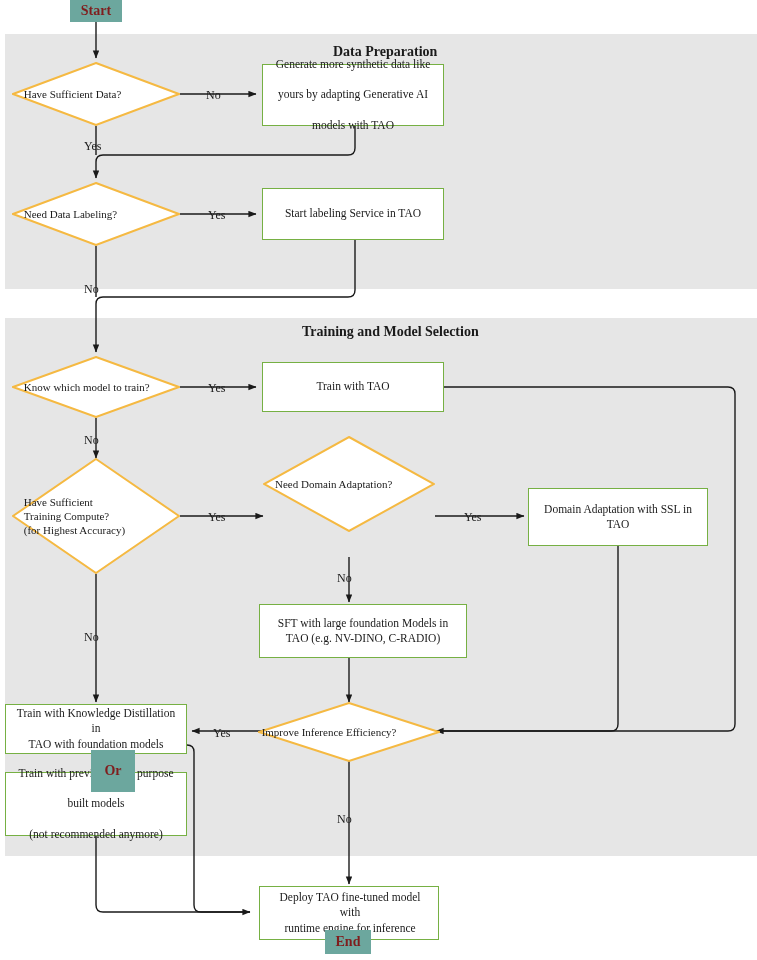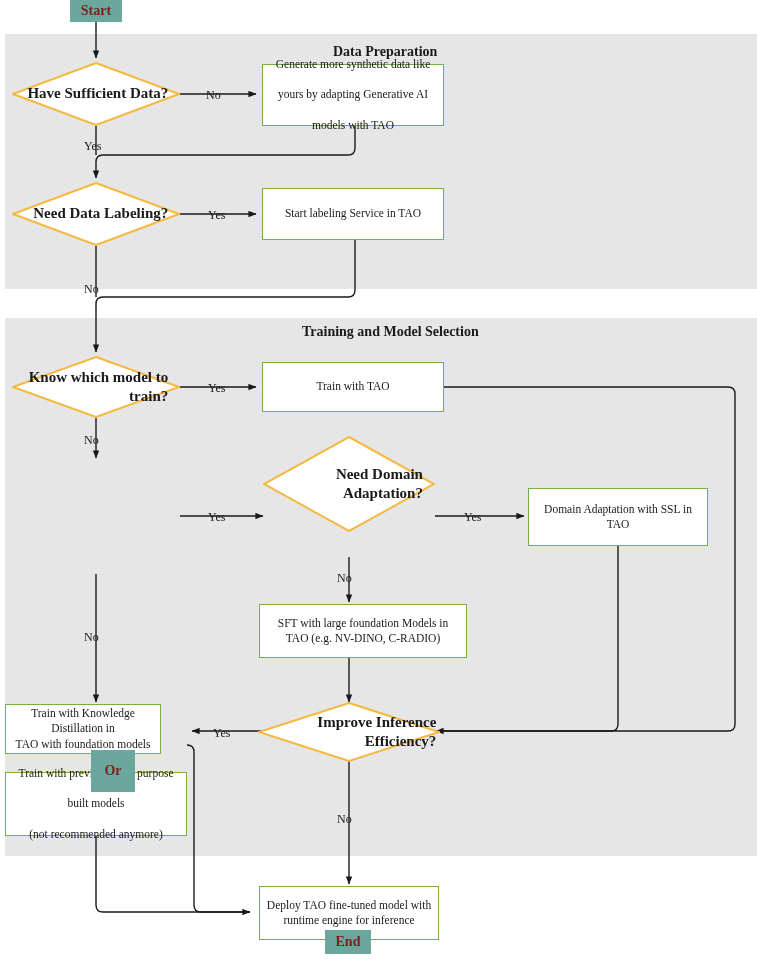--- a/index.html
+++ b/index.html
@@ -53,25 +53,24 @@
     line-height: 1.32;
     color: #1a1a1a;
     padding: 2px 6px;
   }
   .proc span { display: block; width: 100%; }
   .diamond {
     position: absolute;
     display: flex;
     align-items: center;
     justify-content: center;
-    text-align: right;
-    font-size: 15px;
+    text-align: left;
+    font-size: 11px;
     line-height: 1.3;
     color: #1a1a1a;
-    font-weight: bold;
   }
   .diamond .dshape {
     position: absolute;
     left: 0; top: 0;
     width: 100%; height: 100%;
   }
   .diamond .dlabel {
     position: relative;
     z-index: 2;
     width: 86%;
@@ -198,20 +197,30 @@
     <span class="dlabel">Know which model to train?</span>
   </div>
 
   <div class="diamond" style="left:12px; top:182px; width:168px; height:64px;">
     <svg class="dshape" viewBox="0 0 168 64" preserveAspectRatio="none">
       <polygon points="84,1 167,32 84,63 1,32" fill="#ffffff" stroke="#f5b942" stroke-width="2"></polygon>
     </svg>
     <span class="dlabel">Need Data Labeling?</span>
   </div>
 
+  <div class="diamond" style="left:12px; top:458px; width:168px; height:116px;">
+    <svg class="dshape" viewBox="0 0 168 116" preserveAspectRatio="none">
+      <polygon points="84,1 167,58 84,115 1,58" fill="#ffffff" stroke="#f5b942" stroke-width="2"></polygon>
+    </svg>
+    <span class="dlabel">
+      <span>Have Sufficient</span><br>
+      <span>Training Compute?</span><br>
+      <span>(for Highest Accuracy)</span>
+    </span>
+  </div>
 
   <div class="diamond" style="left:263px; top:436px; width:172px; height:96px;">
     <svg class="dshape" viewBox="0 0 172 96" preserveAspectRatio="none">
       <polygon points="86,1 171,48 86,95 1,48" fill="#ffffff" stroke="#f5b942" stroke-width="2"></polygon>
     </svg>
     <span class="dlabel">Need Domain Adaptation?</span>
   </div>
 
   <div class="diamond" style="left:258px; top:702px; width:182px; height:60px;">
     <svg class="dshape" viewBox="0 0 182 60" preserveAspectRatio="none">
@@ -247,36 +256,36 @@
     </span>
   </div>
 
   <div class="proc" style="left:259px; top:604px; width:208px; height:54px;">
     <span>
       <span>SFT with large foundation Models in</span>
       <span>TAO (e.g. NV-DINO, C-RADIO)</span>
     </span>
   </div>
 
-  <div class="proc" style="left:5px; top:704px; width:156px; height:50px;">
+  <div class="proc" style="left:5px; top:704px; width:182px; height:50px;">
     <span>
       <span>Train with Knowledge Distillation in</span>
       <span>TAO with foundation models</span>
     </span>
   </div>
 
   <div class="proc" style="left:5px; top:772px; width:182px; height:64px;">
     <span>
       <span>Train with previous TAO purpose</span><br>
       <span>built models</span><br>
       <span>(not recommended anymore)</span>
     </span>
   </div>
 
-  <div class="proc" style="left:259px; top:886px; width:180px; height:54px;">
+  <div class="proc" style="left:259px; top:886px; width:180px; height:54px;padding-left:8px;">
     <span>
       <span>Deploy TAO fine-tuned model with</span>
       <span>runtime engine for inference</span>
     </span>
   </div>
 
   <div class="edge-label" style="left:206px; top:88px;">No</div>
   <div class="edge-label" style="left:84px; top:139px;">Yes</div>
   <div class="edge-label" style="left:208px; top:208px;">Yes</div>
   <div class="edge-label" style="left:84px; top:282px;">No</div>

